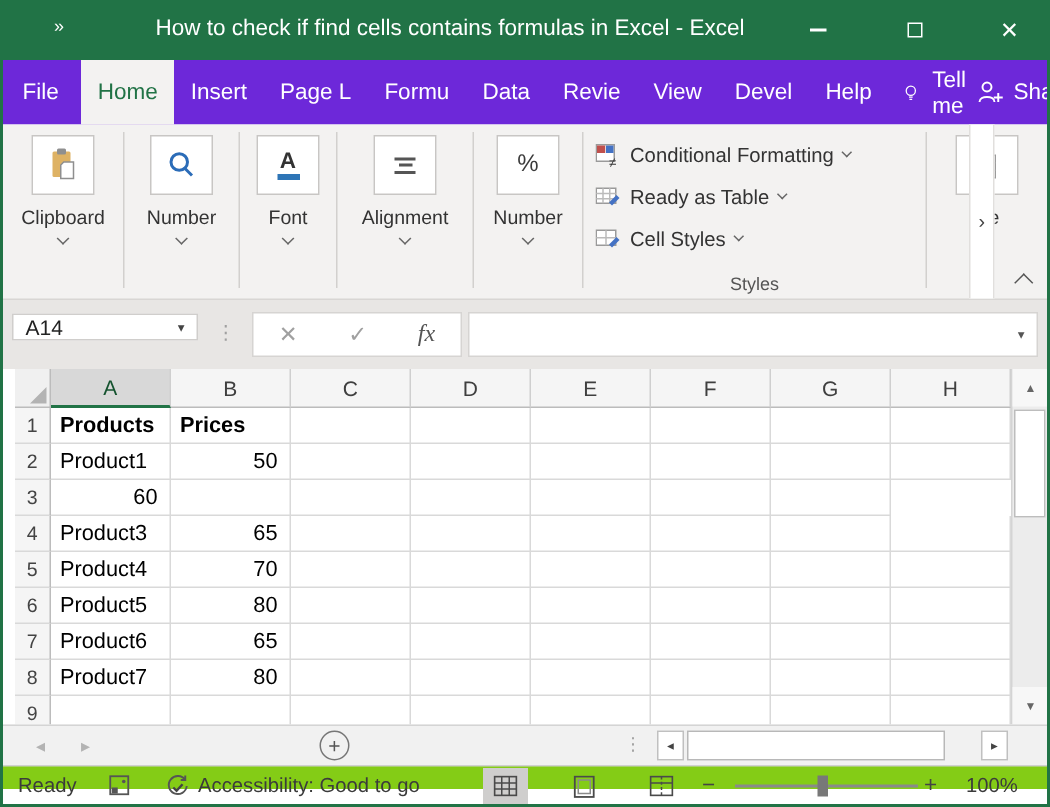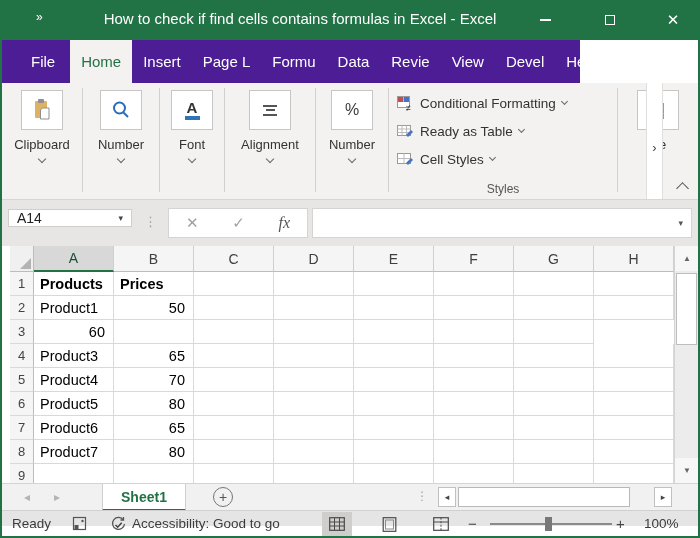--- a/index.html
+++ b/index.html
@@ -8,21 +8,21 @@
             border-left:2px solid #217346; border-right:2px solid #217346; border-bottom:2px solid #217346; }
   
   .titlebar { position:absolute; left:-2px; top:0; width:700px; height:40px; background:#217346; color:#fff; }
   .qat { position:absolute; left:36px; top:10px; font-size:12px; letter-spacing:-2px; color:#fff; }
   .wtitle { position:absolute; left:90px; top:10px; width:420px; text-align:center; font-size:15px; white-space:nowrap; }
   .winbtn { position:absolute; top:0; width:42px; height:40px; display:flex; align-items:center; justify-content:center; color:#fff; cursor:pointer; }
   .minbar { width:11px; height:2px; background:#fff; display:block; }
   .maxbox { width:10px; height:10px; border:1.5px solid #fff; display:block; }
   .closex { font-size:15px; }
   
-  .tabrow { position:absolute; left:-2px; top:40px; width:580px; height:43px; background:#4c1d95; display:flex; align-items:stretch; padding-left:16px; color:#fff; }
+  .tabrow { position:absolute; left:-2px; top:40px; width:700px; height:43px; background:#6d28d9; display:flex; align-items:stretch; padding-left:0; color:#fff; }
   .tab { display:flex; align-items:center; padding:0 11px; font-size:15px; white-space:nowrap; cursor:pointer; }
   .tab.filetab { padding:0 15px; }
   .tab.active { background:#f3f2f1; color:#217346; }
   .tsep { width:1px; height:22px; background:rgba(255,255,255,.45); align-self:center; }
   .tellme { display:flex; align-items:center; gap:9px; margin-left:10px; font-size:15px; cursor:pointer; }
   .sharebox { display:flex; align-items:center; gap:6px; margin-left:auto; margin-right:26px; font-size:15px; cursor:pointer; }
   
   .ribbon { position:absolute; left:0; top:83px; width:696px; height:117px; background:#f3f2f1; border-bottom:1px solid #d8d6d4; display:flex; }
   .rgroup { display:flex; flex-direction:column; align-items:center; padding-top:7px; cursor:pointer; }
   .gw-clip{width:80px}.gw-edit{width:76px}.gw-font{width:64px}.gw-align{width:90px}.gw-num{width:72px}
@@ -76,21 +76,21 @@
   .vthumb { position:absolute; left:1px; top:27px; width:21px; height:72px; background:#fff; border:1px solid #bdbdbd; cursor:grab; }
   
   .sheetbar { position:absolute; left:0; top:483px; width:696px; height:27px; background:#f1f1f1; border-top:1px solid #d4d4d4; }
   .snav { position:absolute; top:6px; font-size:12px; color:#b3b3b3; cursor:pointer; }
   .sheettab { position:absolute; left:100px; top:0; width:84px; height:27px; background:#fff; border-left:1px solid #d0d0d0; border-right:1px solid #d0d0d0; border-bottom:2px solid #217346; display:flex; align-items:center; justify-content:center; font-size:14px; font-weight:bold; color:#217346; cursor:pointer; }
   .addsheet { position:absolute; left:211px; top:3px; width:20px; height:20px; border:1px solid #767676; border-radius:50%; display:flex; align-items:center; justify-content:center; font-size:14px; color:#555; cursor:pointer; }
   .sdots { position:absolute; left:414px; top:5px; color:#a0a0a0; font-size:12px; cursor:ew-resize; }
   .hbtn { position:absolute; top:3px; width:18px; height:20px; background:#fff; border:1px solid #c0c0c0; display:flex; align-items:center; justify-content:center; font-size:9px; color:#444; cursor:pointer; }
   .hthumb { position:absolute; left:456px; top:3px; width:172px; height:20px; background:#fff; border:1px solid #b8b8b8; cursor:grab; }
   
-  .statusbar { position:absolute; left:0; top:510px; width:696px; height:16px; background:#e5e5e5; border-top:1px solid #d0d0d0; font-size:13.5px; color:#3b3b3b; }
+  .statusbar { position:absolute; left:0; top:510px; width:696px; height:16px; background:#84cc16; border-top:1px solid #d0d0d0; font-size:13.5px; color:#3b3b3b; }
   .sitem { position:absolute; top:0; height:25px; display:flex; align-items:center; }
   .viewbtn { position:absolute; top:1px; width:30px; height:24px; display:flex; align-items:center; justify-content:center; cursor:pointer; }
   .viewbtn.on { background:#cfcecd; }
   .ztrack { position:absolute; left:488px; top:12px; width:122px; height:2px; background:#8a8a8a; cursor:pointer; }
   .zthumb { position:absolute; left:543px; top:6px; width:7px; height:14px; background:#787878; cursor:grab; }
   .zbtn { font-size:15px; color:#444; cursor:pointer; }
 </style>
 </head>
 <body>
 
@@ -398,21 +398,20 @@
       <div class="vthumb"></div>
       <div class="vsb" style="top:212px;">
           <span>▼</span>
         </div>
     </div>
   </div>
 
   <div class="sheetbar">
     <div class="snav" style="left:22px;">◂</div>
     <div class="snav" style="left:52px;">▸</div>
-    <div class="sheettab">Sheet1</div>
     <div class="addsheet">
         <span>+</span>
       </div>
     <div class="sdots">⋮</div>
     <div class="hbtn" style="left:436px;">
         <span>◂</span>
       </div>
     <div class="hthumb"></div>
     <div class="hbtn" style="left:652px;">
         <span>▸</span>

